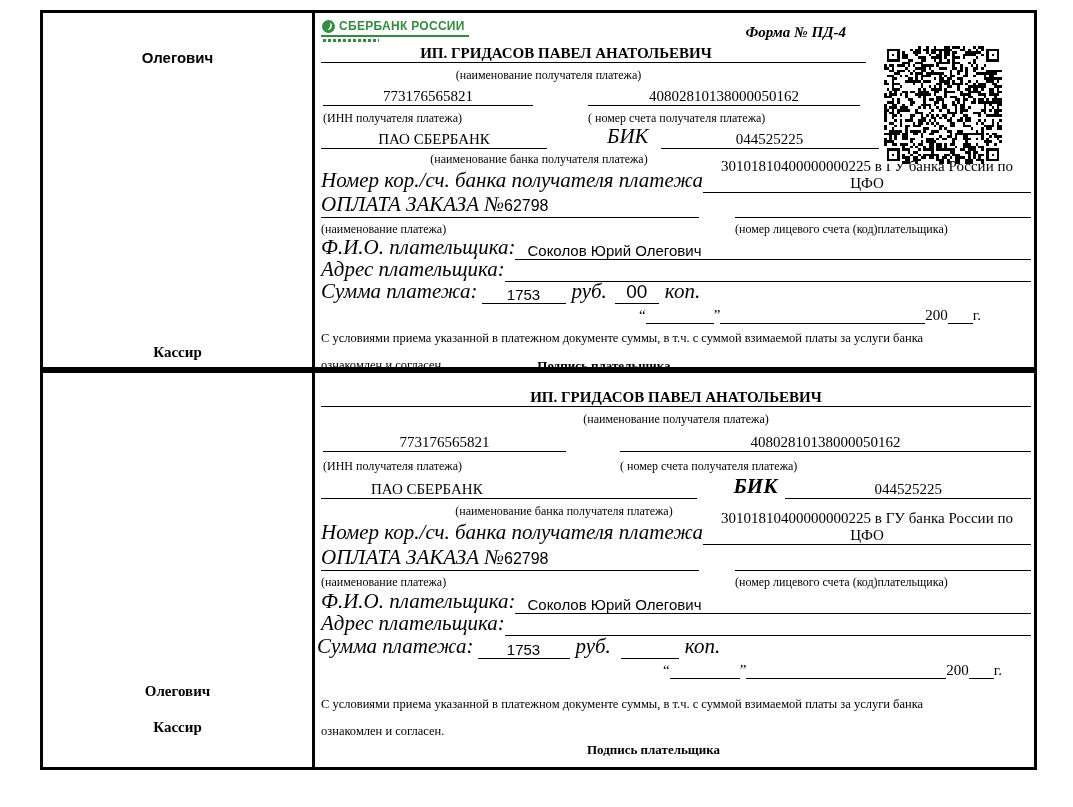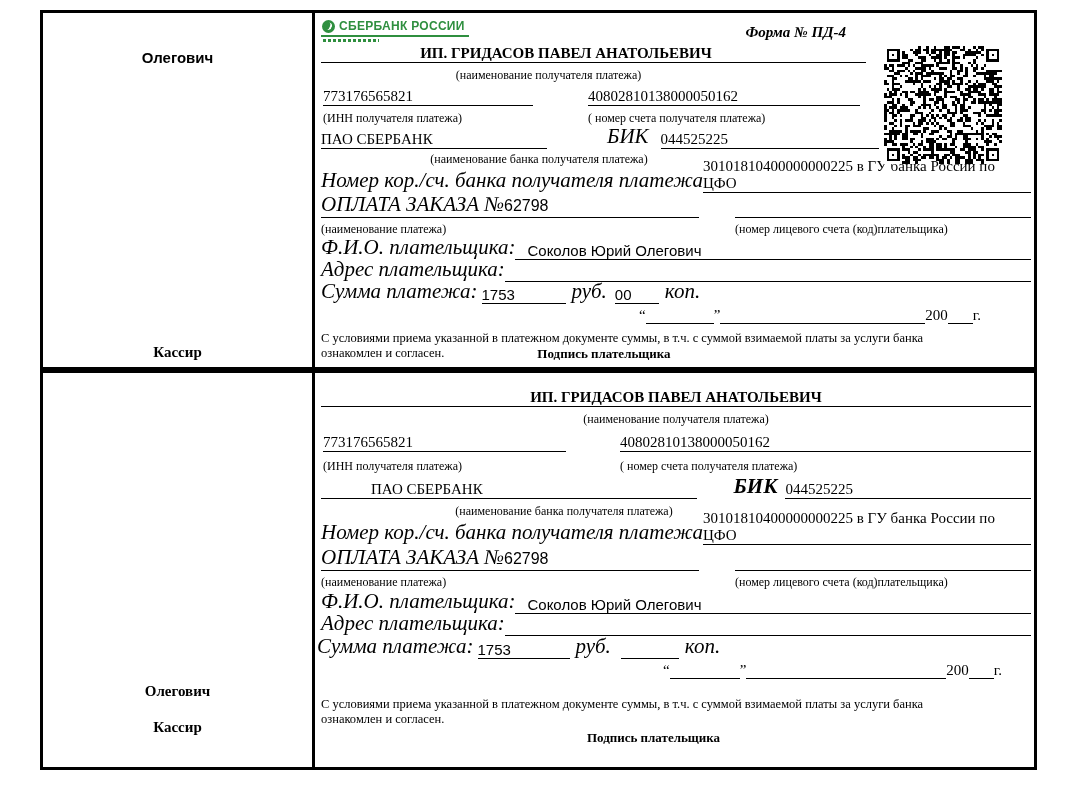--- a/index.html
+++ b/index.html
@@ -14,21 +14,21 @@
 
   .side { flex:0 0 272px; border-right:3px solid #000; position:relative; }
   .side .lbl { position:absolute; left:0; right:0; text-align:center; font-weight:bold; font-size:15px; }
   .lbl-sans { font-family:"Liberation Sans", sans-serif; }
 
   .main { flex:1; position:relative; padding:0 3px 0 6px; overflow:hidden; }
 
   .row { display:flex; align-items:flex-end; }
   .ul  { border-bottom:1.5px solid #000; }
   .cap { font-size:12px; line-height:1.25; }
-  .num { font-size:15px; }
+  .num { font-size:15px; text-align:center; }
   .lab { font-size:21px; white-space:nowrap;font-style:italic; }
   .data { font-family:"Liberation Sans", sans-serif; }
   .bold { font-weight:bold; }
 
   
   .logo { position:absolute; left:6px; top:6px; }
   .logo-row { display:flex; align-items:center; gap:4px; border-bottom:2px solid #2f8f3f; padding:0 4px 2px 1px; }
   .logo-mark { width:13px; height:13px; border-radius:50%; background:#2f8f3f; position:relative; flex:0 0 13px; }
   .logo-mark::after { content:''; position:absolute; left:2px; top:2px; width:6px; height:8px;
     border-right:2px solid #fff; border-radius:50%; transform:rotate(18deg); }
@@ -66,27 +66,27 @@
   .s1-purp .b2 { margin-left:auto; width:296px; }
   .s1-caps3 { height:19px; }
   .s1-caps3 .b1 { width:378px; }
   .s1-caps3 .b2 { margin-left:auto; width:296px; }
   .s1-fio { height:23px; }
   .s1-fio .val { flex:1; padding-left:12px; font-size:15px; white-space:nowrap; }
   .s1-addr { height:22px; }
   .s1-addr .val { flex:1; }
   .s1-sum { height:22px; }
   .s1-sum .seg1 { margin-left:4px; width:84px; font-size:15px; }
-  .s1-sum .seg2 { margin-left:8px; width:44px; font-size:15px; }
+  .s1-sum .seg2 { margin-left:8px; width:44px; font-size:19px; }
   .s1-sum .w { margin-left:6px; }
   .s1-date { height:20px; margin-left:318px; font-size:15px; }
   .s1-date .d1 { width:68px; }
   .s1-date .d2 { width:205px; }
   .s1-date .d3 { width:25px; }
-  .agree { font-size:12.5px; line-height:1.18; }
+  .agree { font-size:12.5px; line-height:1.18;margin-top:12px; }
   .s1-agree1 { margin-top:7px; }
   .s1-agree2 { display:flex; }
   .s1-agree2 .sig { margin-left:93px; font-weight:bold; font-size:13px; }
 
   
   .s2-name { margin-top:8px; height:26px; width:710px; justify-content:center;
              font-weight:bold; font-size:15px; white-space:nowrap; }
   .s2-capname { width:710px; height:20px; justify-content:center; }
   .s2-nums { height:25px; }
   .s2-nums .b1 { margin-left:2px; width:243px; }

